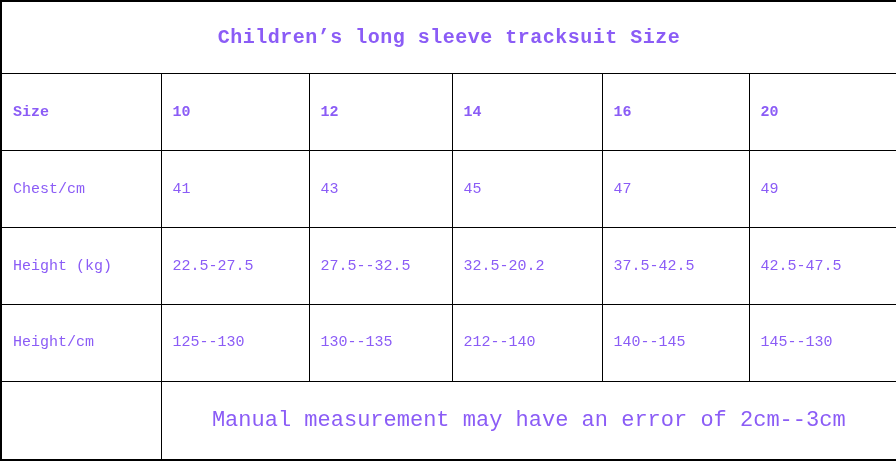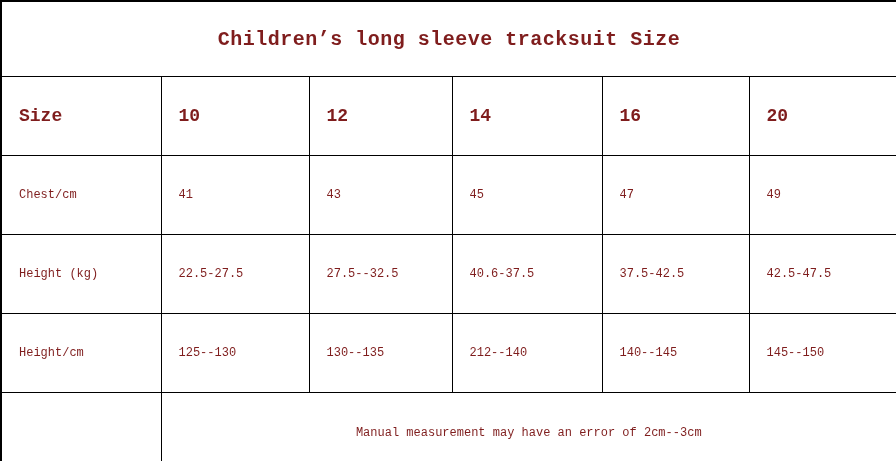--- a/index.html
+++ b/index.html
@@ -19,53 +19,53 @@
     width: 896px;
     height: 461px;
     border-collapse: collapse;
     table-layout: fixed;
     border: 2px solid #000000;
     background: #ffffff;
   }
   table.size-chart td,
   table.size-chart th {
     border: 1px solid #000000;
-    padding: 17px;
+    padding: 11px;
     vertical-align: middle;
-    color: #7f1d1d;
+    color: #8b5cf6;
     overflow: hidden;
     white-space: nowrap;
   }
   td.title {
     height: 40px;
     text-align: center;
     font-size: 20px;
     font-weight: bold;
     letter-spacing: 0.5px;
   }
   .hdr-row th {
     height: 44px;
-    font-size: 18px;
+    font-size: 15px;
     font-weight: bold;
   }
   .data-row td {
     height: 44px;
-    font-size: 12px;
+    font-size: 15px;
     font-weight: normal;
   }
   .lbl {
     text-align: left;
     padding-left: 4px;
   }
   .val {
     text-align: left;
   }
   td.note {
     text-align: center;
-    font-size: 12px;
+    font-size: 22px;
     height: 45px;
   }
 </style>
 </head>
 <body>
 
 <div class="chart-wrap">
   <table class="size-chart">
     <colgroup>
       <col style="width:160px">
@@ -99,32 +99,32 @@
       </tr>
 
 
 
 
 
       <tr class="data-row">
         <td class="lbl">Height (kg)</td>
         <td class="val">22.5-27.5</td>
         <td class="val">27.5--32.5</td>
-        <td class="val">40.6-37.5</td>
+        <td class="val">32.5-20.2</td>
         <td class="val">37.5-42.5</td>
         <td class="val">42.5-47.5</td>
       </tr>
 
       <tr class="data-row">
         <td class="lbl">Height/cm</td>
         <td class="val">125--130</td>
         <td class="val">130--135</td>
         <td class="val">212--140</td>
         <td class="val">140--145</td>
-        <td class="val">145--150</td>
+        <td class="val">145--130</td>
       </tr>
 
       <tr>
         <td class="lbl"></td>
         <td class="note" colspan="5">Manual measurement may have an error of 2cm--3cm</td>
       </tr>
     </tbody>
   </table>
 </div>
 

